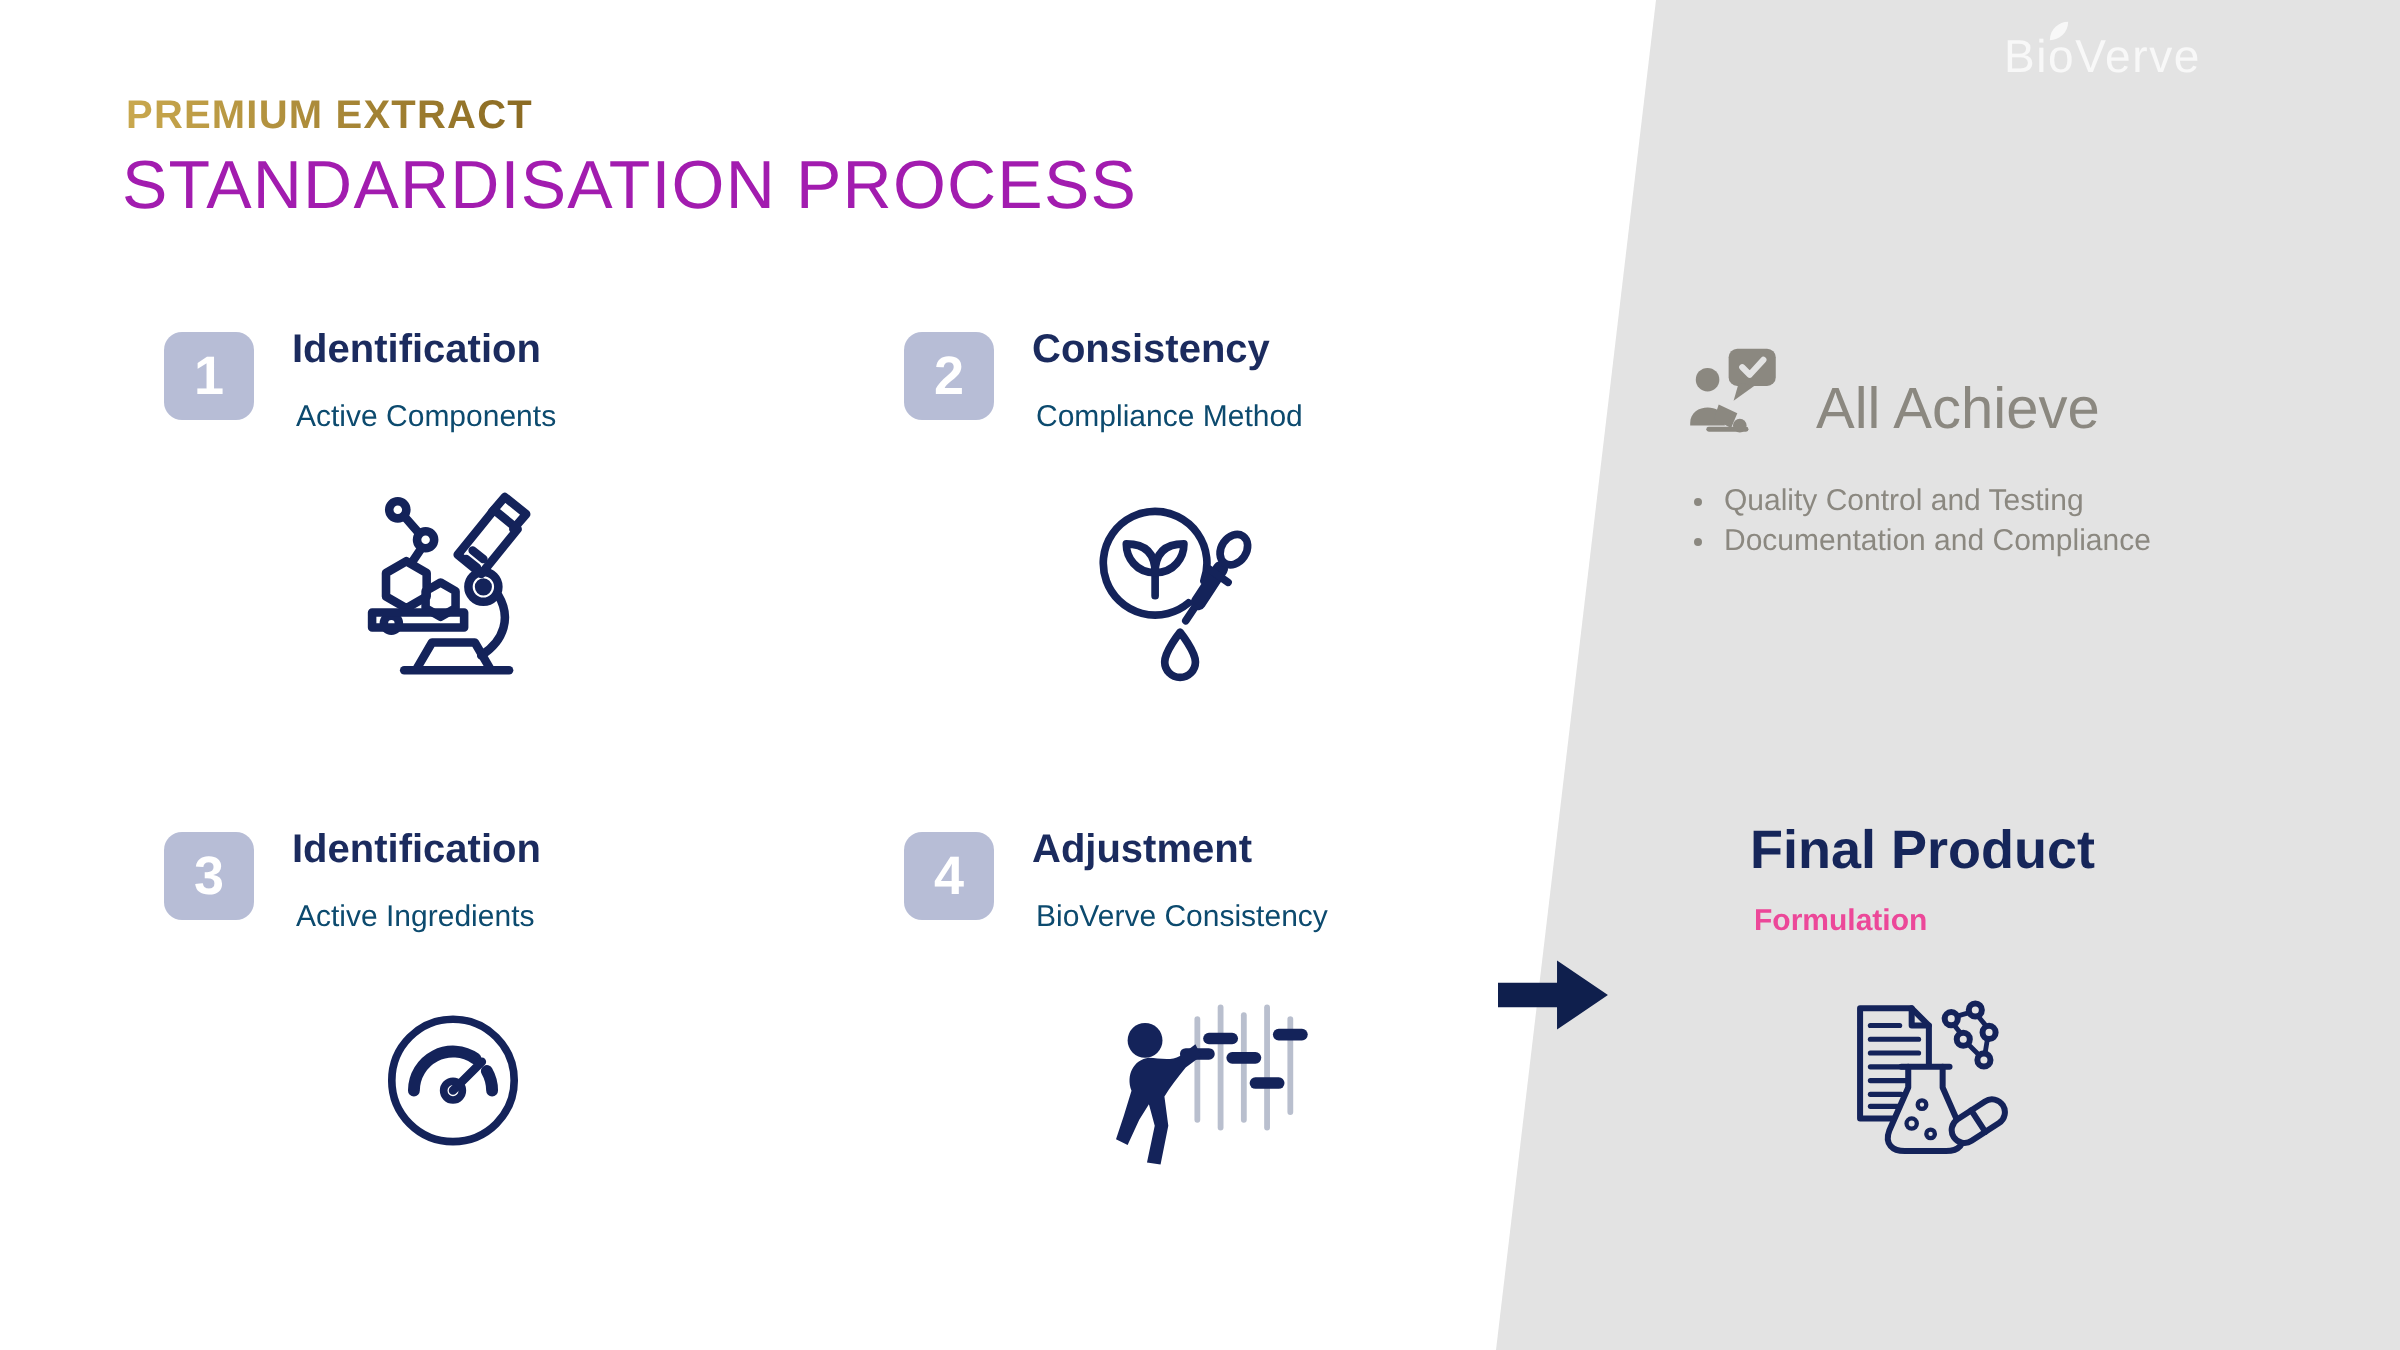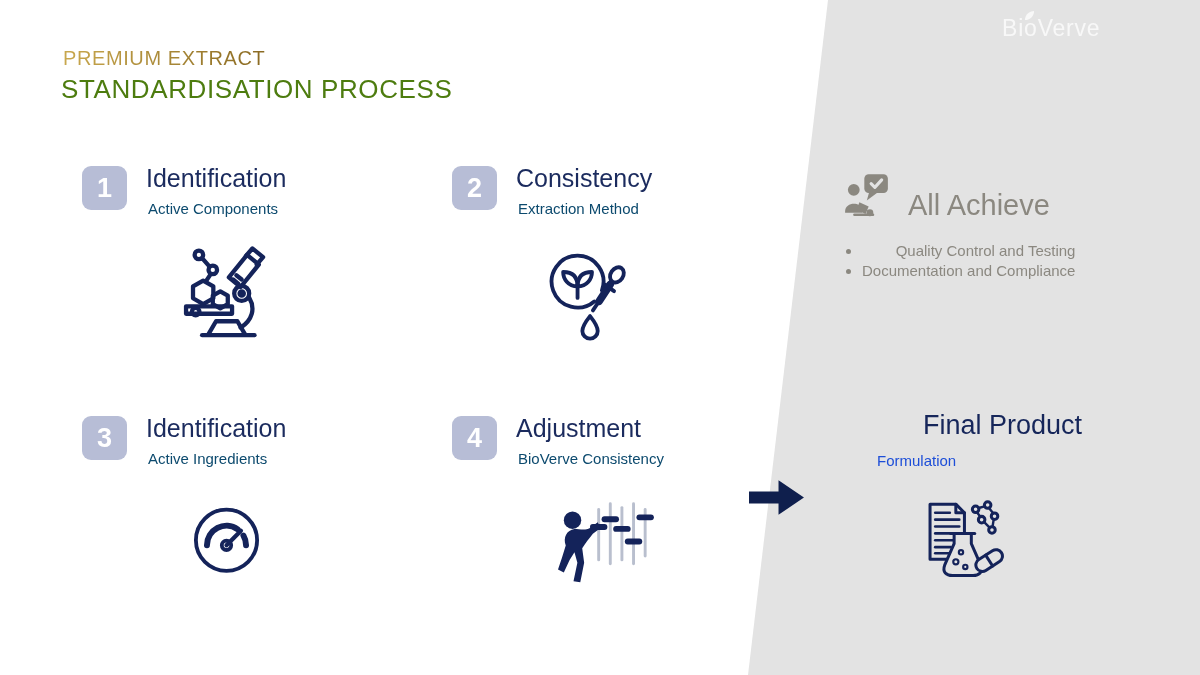--- a/index.html
+++ b/index.html
@@ -3,46 +3,46 @@
 <meta charset="utf-8">
 <style>
   html,body{margin:0;padding:0;width:1200px;height:675px;overflow:hidden;}
   body{position:relative;background:#ffffff;font-family:"Liberation Sans",sans-serif;}
 
   
   .panel{position:absolute;inset:0;background:#e3e3e3;
          clip-path:polygon(828px 0,1200px 0,1200px 675px,748px 675px);}
 
   
-  .eyebrow{position:absolute;left:63px;top:47px;font-size:20px;font-weight:normal;
+  .eyebrow{position:absolute;left:63px;top:47px;font-size:20px;font-weight:bold;
            letter-spacing:.6px;
            background:linear-gradient(90deg,#c9a84e,#8a6a22);
            -webkit-background-clip:text;background-clip:text;
            color:#a9832f;-webkit-text-fill-color:transparent;}
-  .title{position:absolute;left:61px;top:74px;font-size:26px;color:#4d7c0f;letter-spacing:.6px;}
+  .title{position:absolute;left:61px;top:74px;font-size:34px;color:#a21caf;letter-spacing:.6px;}
 
   
   .step{position:absolute;width:330px;height:80px;}
   .num-box{position:absolute;left:0;top:2px;width:45px;height:44px;background:#b7bdd6;
            border-radius:9px;display:flex;align-items:center;justify-content:center;
            color:#fff;font-size:27px;font-weight:bold;}
-  .step-title{position:absolute;left:64px;top:0;font-size:25px;font-weight:normal;color:#1b2b5e;}
+  .step-title{position:absolute;left:64px;top:0;font-size:20px;font-weight:bold;color:#1b2b5e;}
   .step-sub{position:absolute;left:66px;top:36px;font-size:15px;color:#0c4a6e;}
 
   .icon{position:absolute;}
 
   
   .allstages-title{position:absolute;left:908px;top:189px;font-size:29px;color:#8b8880;}
   .allstages-list{position:absolute;left:846px;top:241px;margin:0;padding:0 0 0 16px;
-                  color:#8b8880;font-size:15px;line-height:19.5px;text-align:right;}
+                  color:#8b8880;font-size:15px;line-height:19.5px;}
   .allstages-list li{margin:0;}
 
   
-  .final-title{position:absolute;left:875px;top:410px;font-size:27px;font-weight:normal;color:#16265a;margin-left:48px;}
-  .final-sub{position:absolute;left:877px;top:452px;font-size:15px;color:#1d4ed8;}
+  .final-title{position:absolute;left:875px;top:410px;font-size:27px;font-weight:bold;color:#16265a;}
+  .final-sub{position:absolute;left:877px;top:452px;font-size:15px;color:#ec4899;font-weight:bold;}
 
   
   .logo{position:absolute;left:1002px;top:15px;font-size:23px;color:#f8f8f8;letter-spacing:.8px;}
   .logo-leaf{position:absolute;left:22px;top:-5px;}
 </style>
 </head>
 <body>
 
 <div class="panel"></div>
 
@@ -77,21 +77,21 @@
   <circle cx="67" cy="49" r="2" fill="#14235a"></circle>
   <path d="M74 53 C80 63 77 74 66 81"></path>
   <path d="M15 61 L58 61 L58 68 L15 68 Z"></path>
   <path d="M36 87 L43 75 L63 75 L70 87"></path>
   <line x1="30" y1="88" x2="79" y2="88"></line>
 </svg>
 
 <div class="step" style="left:452px;top:164px;">
   <div class="num-box">2</div>
   <div class="step-title">Consistency</div>
-  <div class="step-sub">Extraction Method</div>
+  <div class="step-sub">Compliance Method</div>
 </div>
 <svg class="icon" style="left:543px;top:247px;" width="96" height="96" viewBox="0 0 100 100" fill="none" stroke="#14235a" stroke-width="4" stroke-linecap="round" stroke-linejoin="round">
   <path d="M53.4 56.7 A27 27 0 1 1 61.4 45.2"></path>
   <line x1="36" y1="53" x2="36" y2="38"></line>
   <path d="M36 41 C26 41 21 33 21 26 C31 26 36 31 36 41 Z"></path>
   <path d="M36 41 C46 41 51 33 51 26 C41 26 36 31 36 41 Z"></path>
   <line x1="52" y1="66" x2="58" y2="57"></line>
   <line x1="58.5" y1="56.5" x2="70" y2="39" stroke-width="8"></line>
   <line x1="64" y1="39" x2="74" y2="46"></line>
   <ellipse cx="77" cy="29" rx="8.5" ry="6.5" transform="rotate(-56 77 29)"></ellipse>

